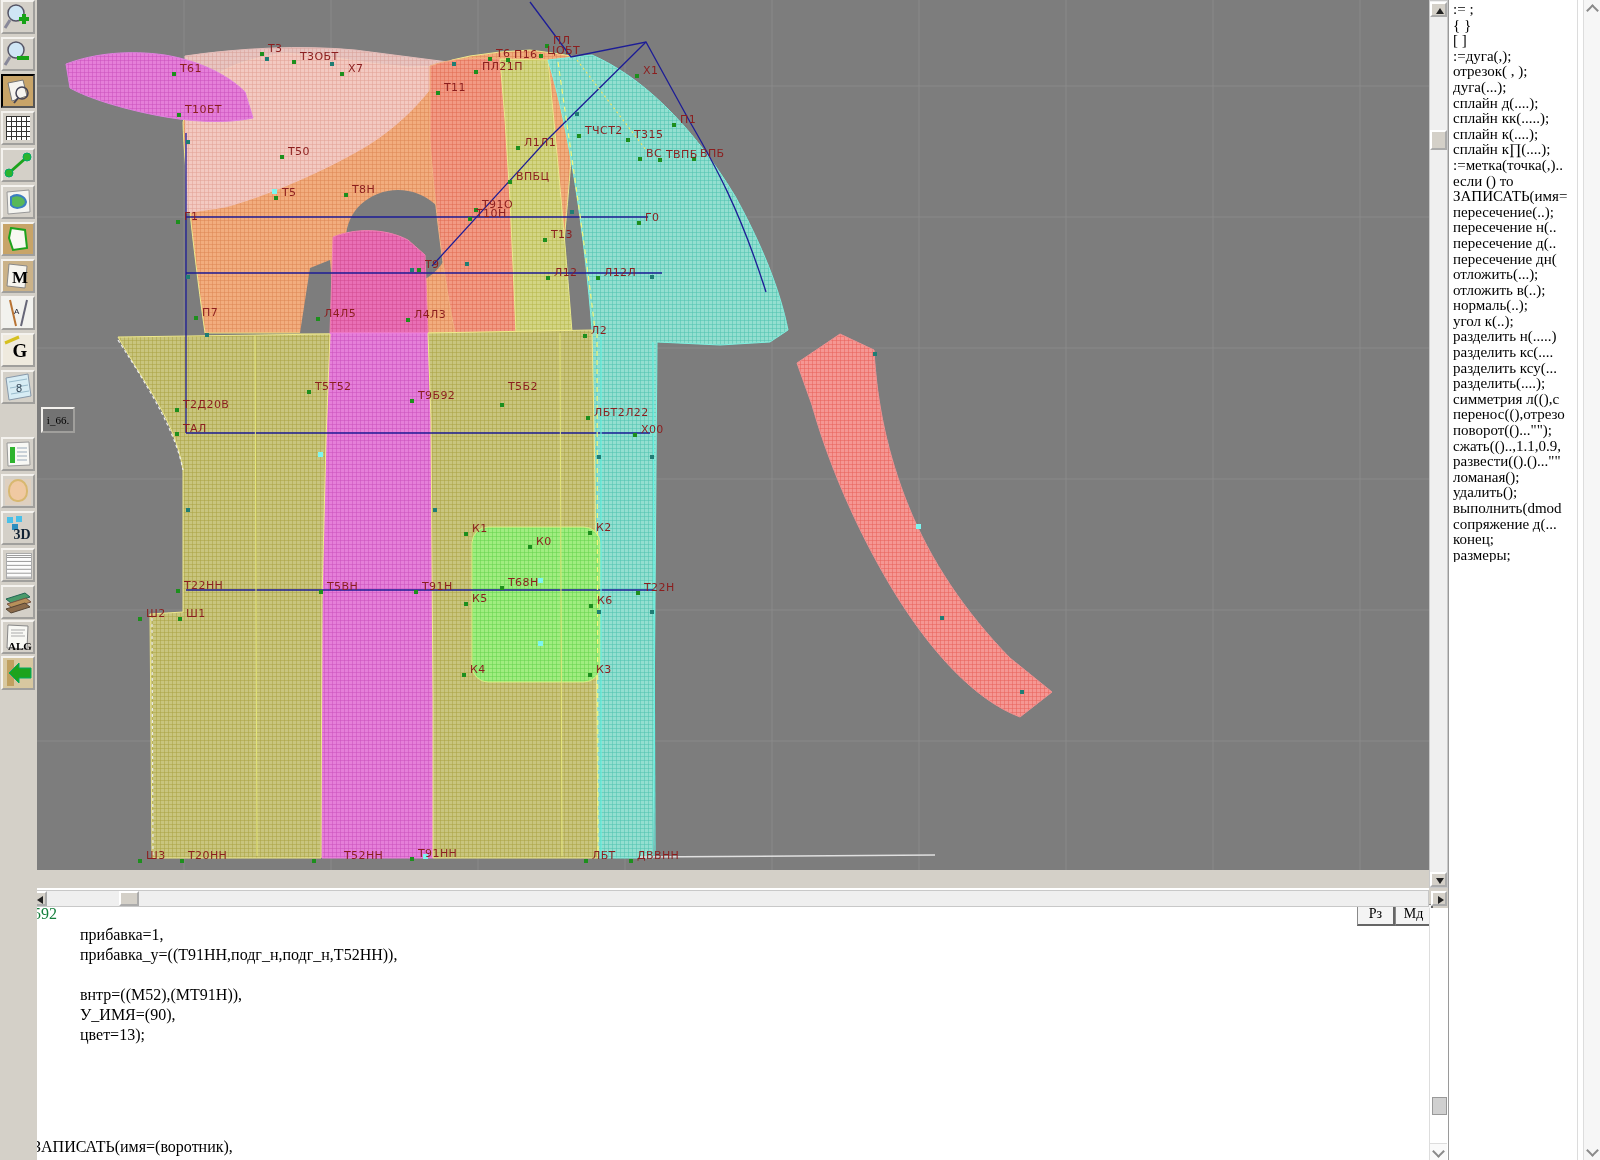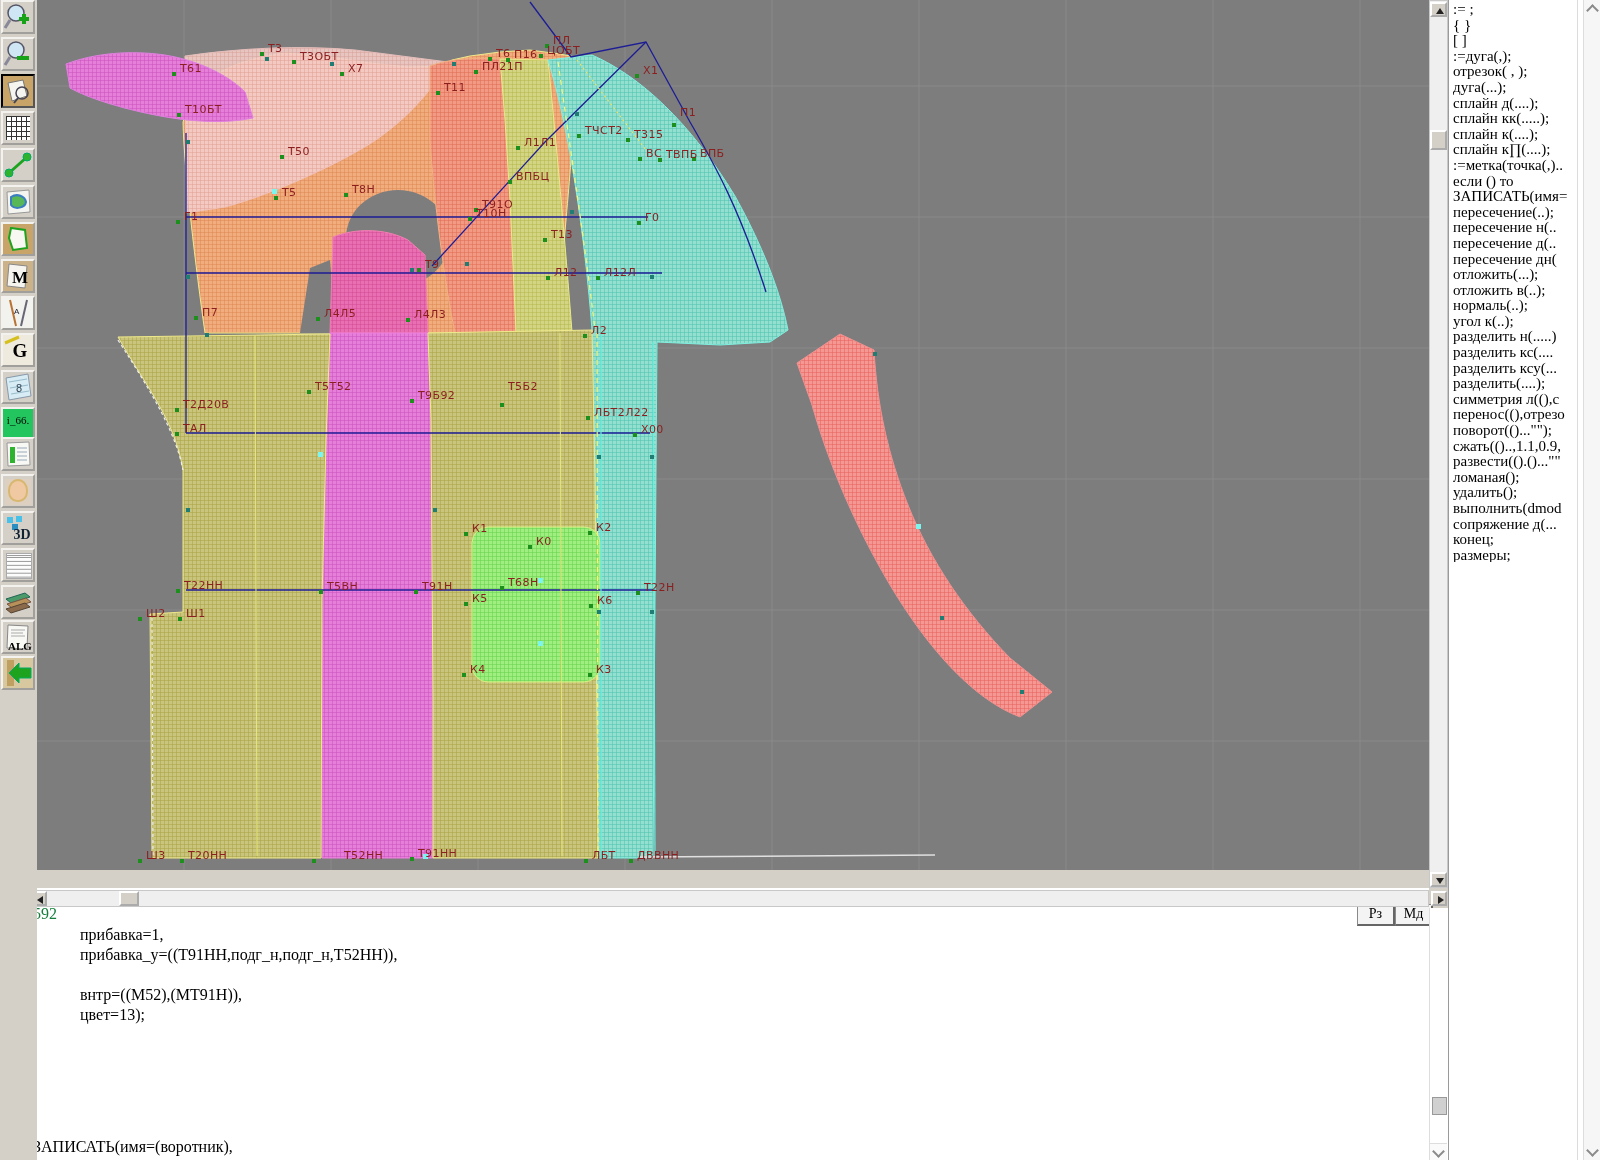--- a/index.html
+++ b/index.html
@@ -190,21 +190,21 @@
         <span class="clabel" style="left: 516px; top: 34px;">ПЛ</span>
         <div class="gdot" style="left: 508px; top: 44px;"></div>
         <span class="clabel" style="left: 606px; top: 64px;">Х1</span>
         <div class="gdot" style="left: 598px; top: 74px;"></div>
         <span class="clabel" style="left: 487px; top: 136px;">Л1Л1</span>
         <div class="gdot" style="left: 479px; top: 146px;"></div>
         <span class="clabel" style="left: 548px; top: 124px;">ТЧСТ2</span>
         <div class="gdot" style="left: 540px; top: 134px;"></div>
         <span class="clabel" style="left: 597px; top: 128px;">Т315</span>
         <div class="gdot" style="left: 589px; top: 138px;"></div>
-        <span class="clabel" style="left: 643px; top: 106px;">П1</span>
+        <span class="clabel" style="left: 643px; top: 113px;">П1</span>
         <div class="gdot" style="left: 635px; top: 123px;"></div>
         <span class="clabel" style="left: 609px; top: 147px;">ВС</span>
         <div class="gdot" style="left: 601px; top: 157px;"></div>
         <span class="clabel" style="left: 629px; top: 148px;">ТВПБ</span>
         <div class="gdot" style="left: 621px; top: 158px;"></div>
         <span class="clabel" style="left: 663px; top: 147px;">ВПБ</span>
         <div class="gdot" style="left: 655px; top: 157px;"></div>
         <span class="clabel" style="left: 479px; top: 170px;">ВПБЦ</span>
         <div class="gdot" style="left: 471px; top: 180px;"></div>
         <span class="clabel" style="left: 445px; top: 198px;">Т91О</span>
@@ -379,21 +379,21 @@
         </svg>
       <span class="tlabel" style="position:absolute;left:4px;top:5px;width:26px;font-size:19px;font-weight:bold;">G</span>
     </div>
     <div class="tbtn" style="top:370px">
       <svg viewBox="0 0 30 30" width="30" height="30">
           <polygon points="3,6 25,2 28,24 6,28" fill="#d7ecf4" stroke="#89a"></polygon>
           <path d="M6,10 L24,7 M7,16 L25,13 M8,22 L26,19" stroke="#9bc" stroke-width="1"></path>
           <text x="13" y="20" font-size="11" fill="#345">8</text>
         </svg>
     </div>
-    <div class="tbtn" style="top:407px;height:38px;background:#22c55e;">
+    <div class="tbtn" style="top:407px;height:26px;background:#737373;margin-left:40px;">
       <span class="tlabel" style="line-height:22px;">i_66.</span>
     </div>
     <div class="tbtn" style="top:437px">
       <svg viewBox="0 0 30 30" width="30" height="30">
           <polygon points="4,4 26,3 27,26 5,27" fill="#f8f8f4" stroke="#999"></polygon>
           <rect x="7" y="8" width="5" height="16" fill="#2db32d"></rect>
           <path d="M14,9 H24 M14,13 H24 M14,17 H24 M14,21 H24" stroke="#9ab" stroke-width="1"></path>
         </svg>
     </div>
     <div class="tbtn" style="top:474px">
@@ -451,20 +451,21 @@
 
   <div id="bottom-panel">
     <div id="line-number">592</div>
     <div class="mini-btn" style="left:1327px;width:35px;">Рз</div>
     <div class="mini-btn" style="left:1365px;width:35px;">Мд</div>
     <div id="code-lines">
         <div class="codeline">прибавка=1,</div>
         <div class="codeline">прибавка_у=((Т91НН,подг_н,подг_н,Т52НН)),</div>
         <div class="codeline"></div>
         <div class="codeline">внтр=((М52),(МТ91Н)),</div>
+        <div class="codeline">У_ИМЯ=(90),</div>
         <div class="codeline">цвет=13);</div>
       </div>
     <div id="caret"></div>
     <div id="code-footer">ЗАПИСАТЬ(имя=(воротник),</div>
   </div>
 
   <div id="code-scroll">
     <div style="position:absolute;left:2px;top:189px;width:13px;height:16px;background:#d0d0d0;border:1px solid #999;"></div>
     <div style="position:absolute;left:0;top:235px;width:17px;height:16px;background:#fafafa;border-top:1px solid #ddd;">
         <span class="chev chev-down" style="left:4px;top:3px;"></span>

